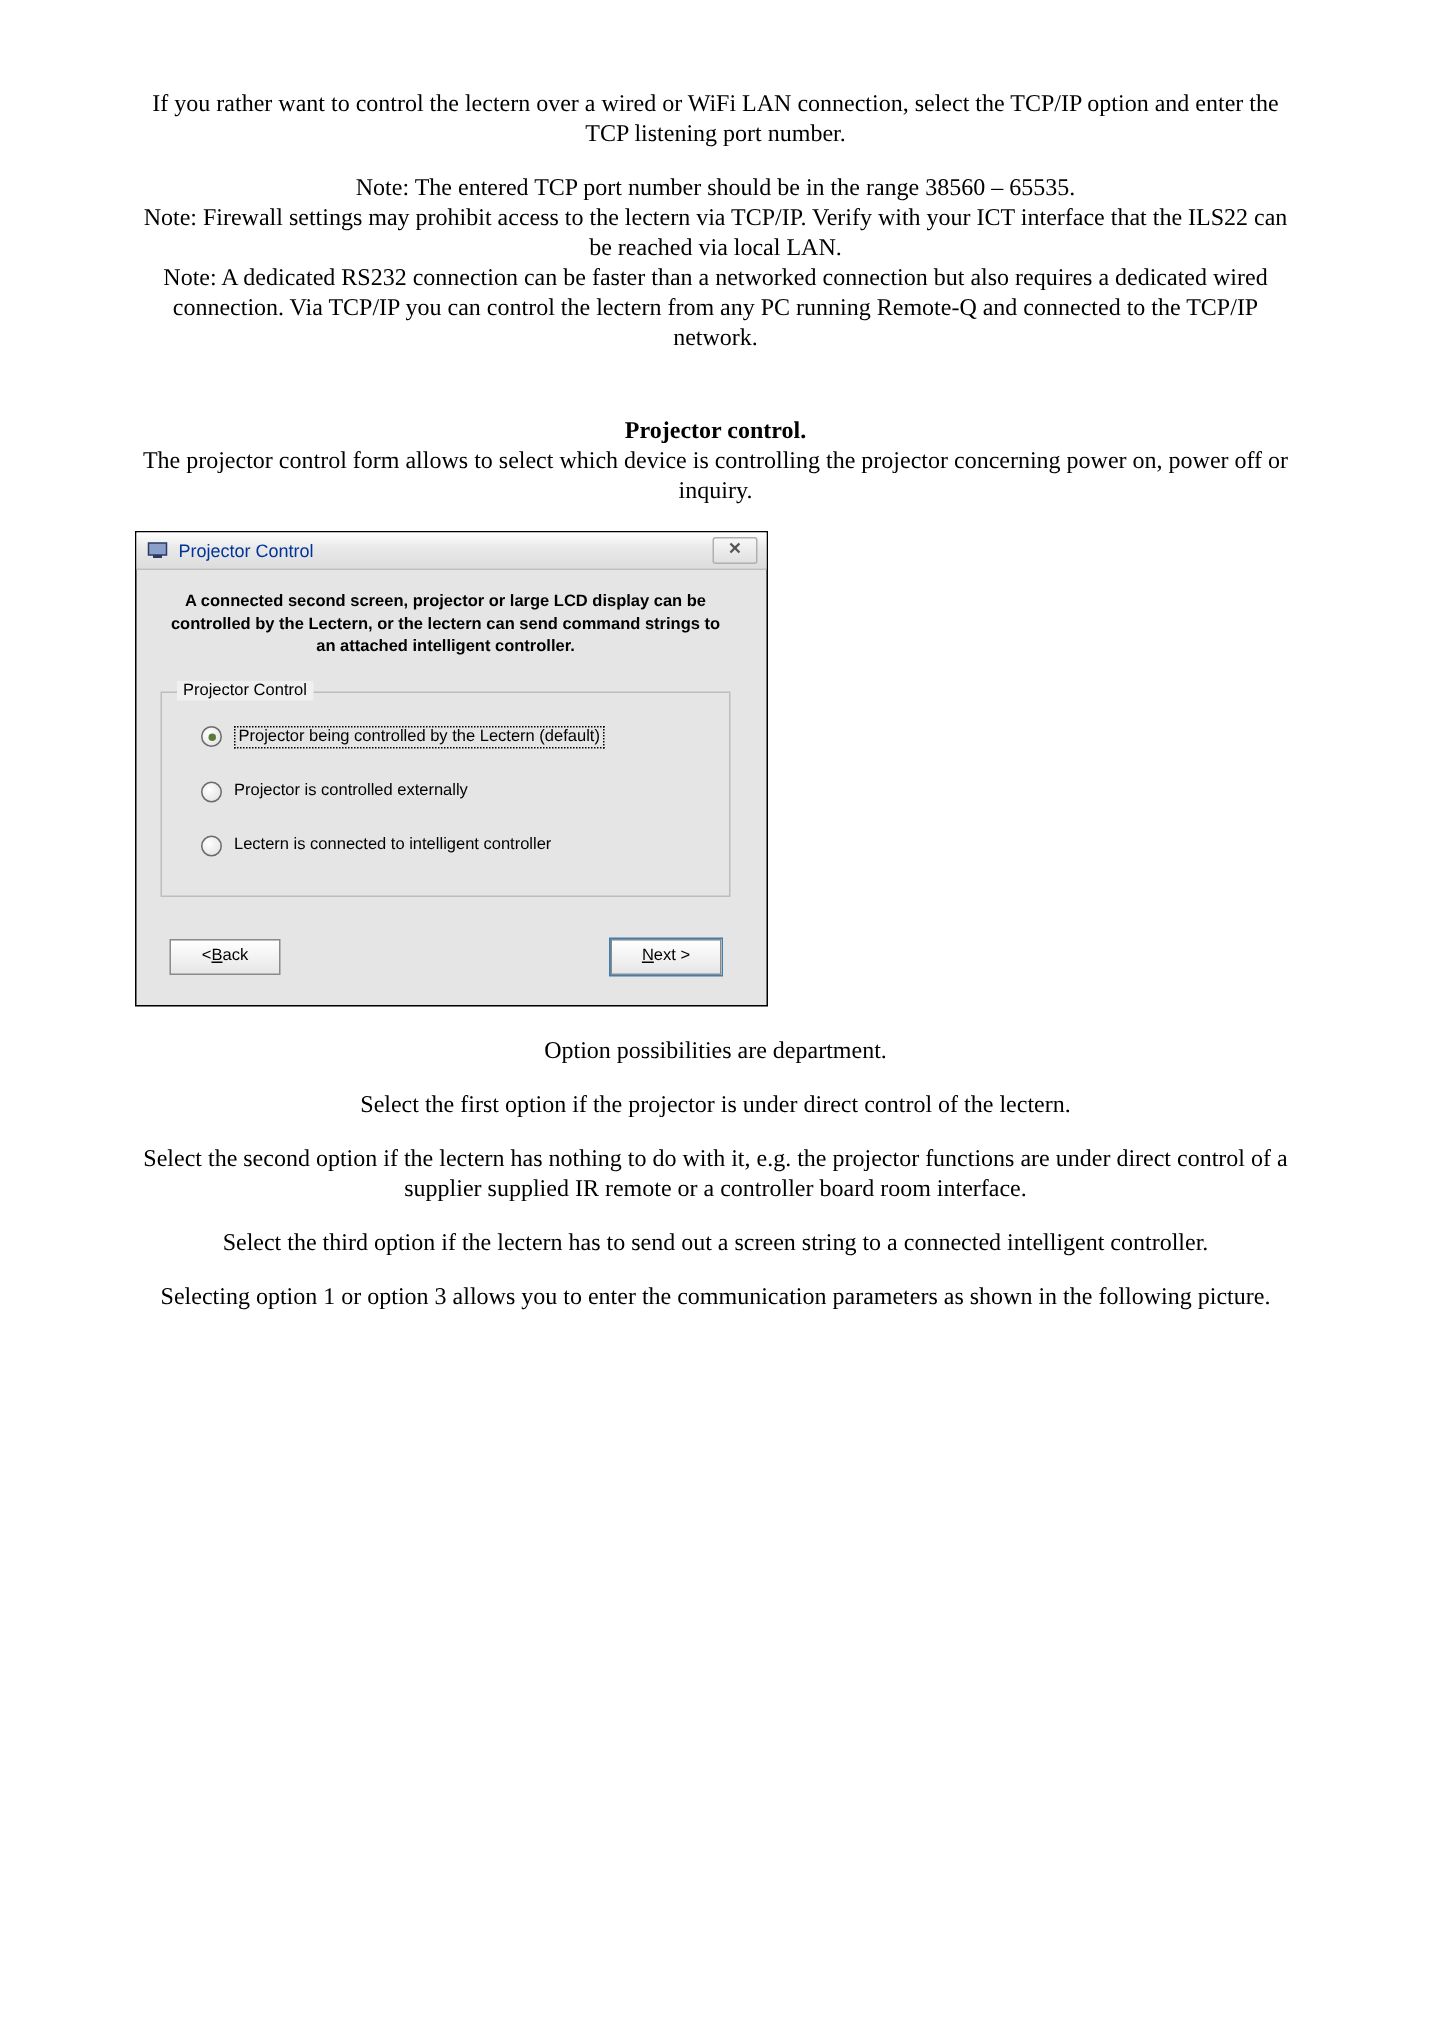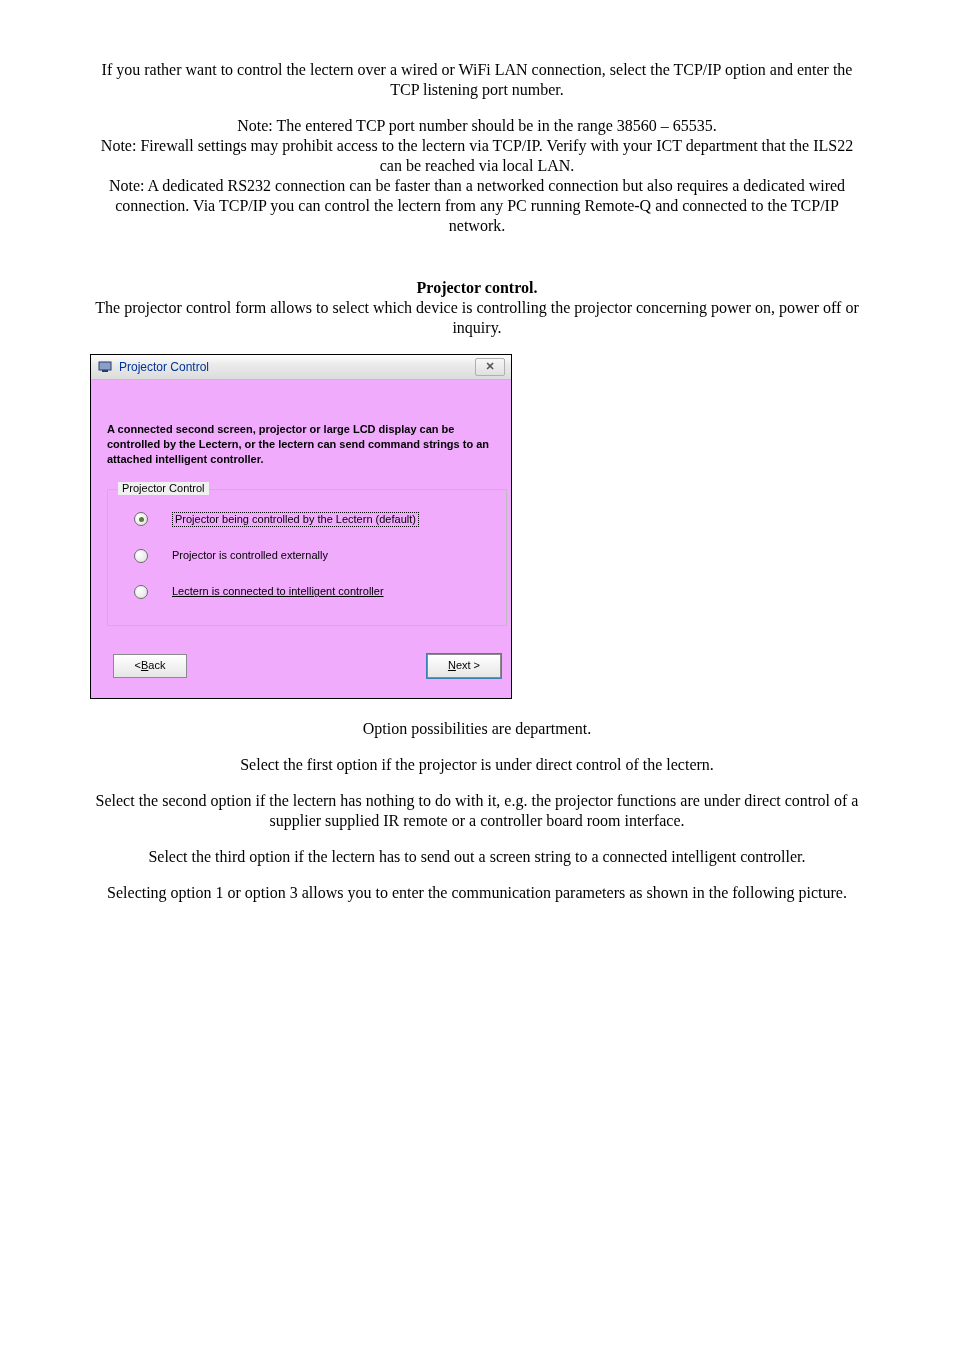--- a/index.html
+++ b/index.html
@@ -13,24 +13,25 @@
     width: 954px;
     box-sizing: border-box;
   }
   p { margin: 0 0 16px 0; text-align: center; }
   .para-tight { margin: 0; }
   .bold { font-weight: bold; margin-top: 42px; }
   
   .dialog {
     width: 420px;
     border: 1px solid #000;
-    background: #f0abfc;
+    background: #e5e5e5;
     font-family: Tahoma, Arial, sans-serif;
     font-size: 11px;
     margin: 12px 0 20px 0;
+    text-align: center;
   }
   .titlebar {
     display: flex;
     align-items: center;
     justify-content: space-between;
     height: 24px;
     padding: 0 6px;
     background: linear-gradient(to bottom, #ffffff 0%, #eaeaea 40%, #dcdcdc 100%);
     border-bottom: 1px solid #bfbfbf;
   }
@@ -42,40 +43,40 @@
   .title-text { color: #003399; font-size: 12px; }
   .close-btn {
     width: 28px; height: 16px;
     border: 1px solid #b0b0b0;
     border-radius: 2px;
     background: linear-gradient(to bottom,#f7f7f7,#e0e0e0);
     display: inline-flex; align-items: center; justify-content: center;
     font-weight: bold; color: #555;
     font-size: 11px;
   }
-  .dlg-body { padding: 14px 4px 18px 16px; margin-top: 28px; }
+  .dlg-body { padding: 14px 24px 18px 16px; }
   .dlg-desc { font-family: Arial, sans-serif; font-size: 11px; font-weight: bold; line-height: 1.35; margin-bottom: 22px; }
   .groupbox {
     border: 1px solid #bdbdbd;
     padding: 22px 18px 26px 18px;
     position: relative;
     margin-bottom: 28px;
   }
   .group-legend {
     position: absolute;
     top: -8px; left: 10px;
     background: #f0f0f0;
     padding: 0 4px;
     font-size: 11px;
   }
   .radio-row {
-    display: flex; align-items: center; gap: 24px;
+    display: flex; align-items: center; gap: 8px;
     margin: 0 0 22px 8px;
   }
-  .radio-row:last-child { margin-bottom: 0; text-decoration: underline; }
+  .radio-row:last-child { margin-bottom: 0; }
   .radio-dot {
     width: 12px; height: 12px;
     border: 1px solid #6b6b6b;
     border-radius: 50%;
     background: radial-gradient(circle at 35% 35%, #fff 0%, #e8e8e8 70%);
     display: inline-flex; align-items: center; justify-content: center;
     flex: 0 0 auto;
   }
   .radio-dot.checked::after {
     content: "";
@@ -106,21 +107,21 @@
   }
   .win-btn.default { box-shadow: 0 0 0 1px #3c7fb1; }
   .u { text-decoration: underline; }
 </style>
 </head>
 <body>
 
 <p>If you rather want to control the lectern over a wired or WiFi LAN connection, select the TCP/IP option and enter the TCP listening port number.</p>
 
 <p class="para-tight">Note: The entered TCP port number should be in the range 38560 – 65535.</p>
-<p class="para-tight">Note: Firewall settings may prohibit access to the lectern via TCP/IP. Verify with your ICT department that the ILS22 can be reached via local LAN.</p>
+<p class="para-tight">Note: Firewall settings may prohibit access to the lectern via TCP/IP. Verify with your ICT interface that the ILS22 can be reached via local LAN.</p>
 <p>Note: A dedicated RS232 connection can be faster than a networked connection but also requires a dedicated wired connection. Via TCP/IP you can control the lectern from any PC running Remote-Q and connected to the TCP/IP network.</p>
 
 <p class="para-tight bold">Projector control.</p>
 <p>The projector control form allows to select which device is controlling the projector concerning power on, power off or inquiry.</p>
 
 <div class="dialog">
   <div class="titlebar">
     <div class="title-left">
       <span class="title-icon">
         <svg viewBox="0 0 16 16" width="16" height="16">

